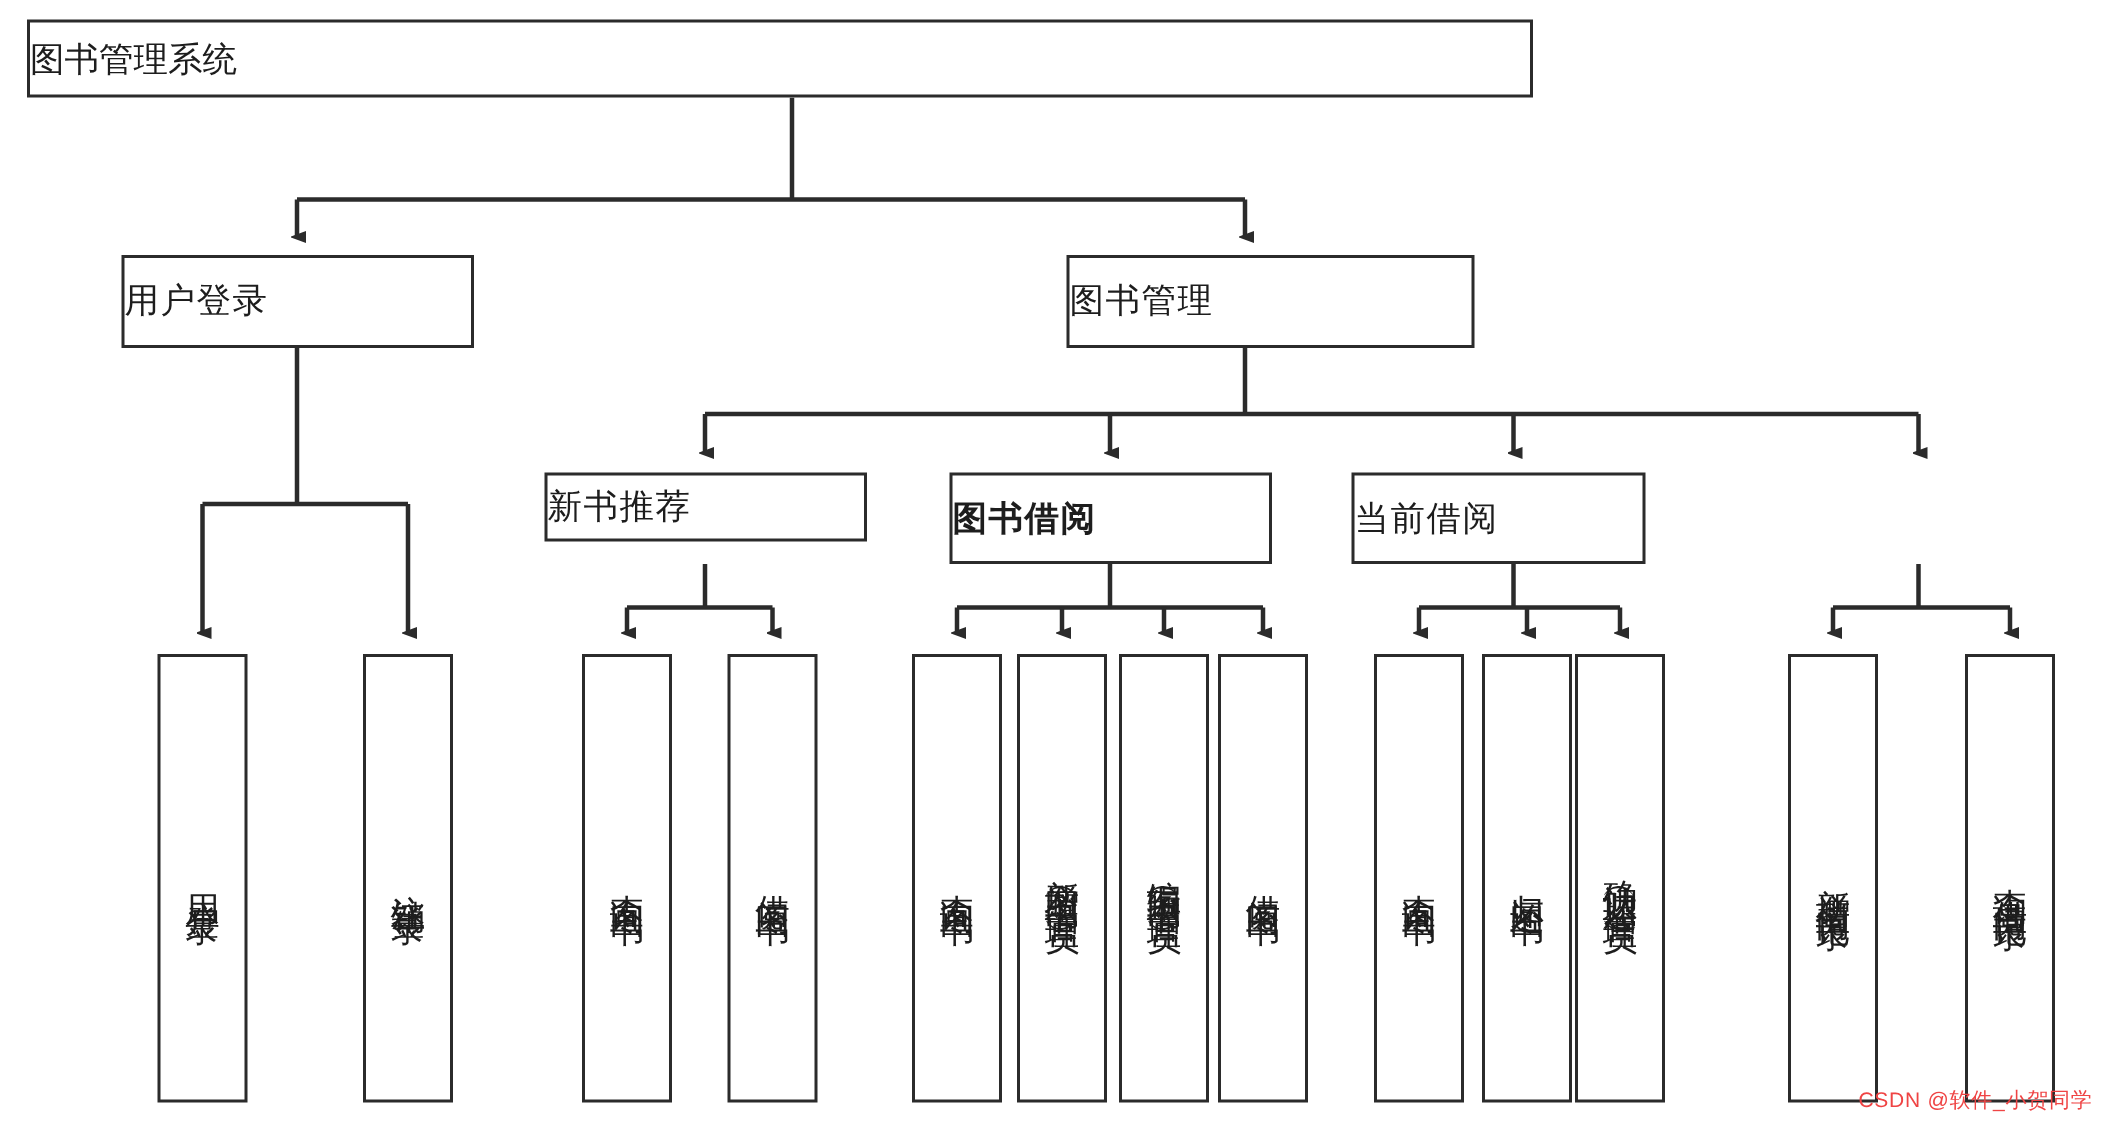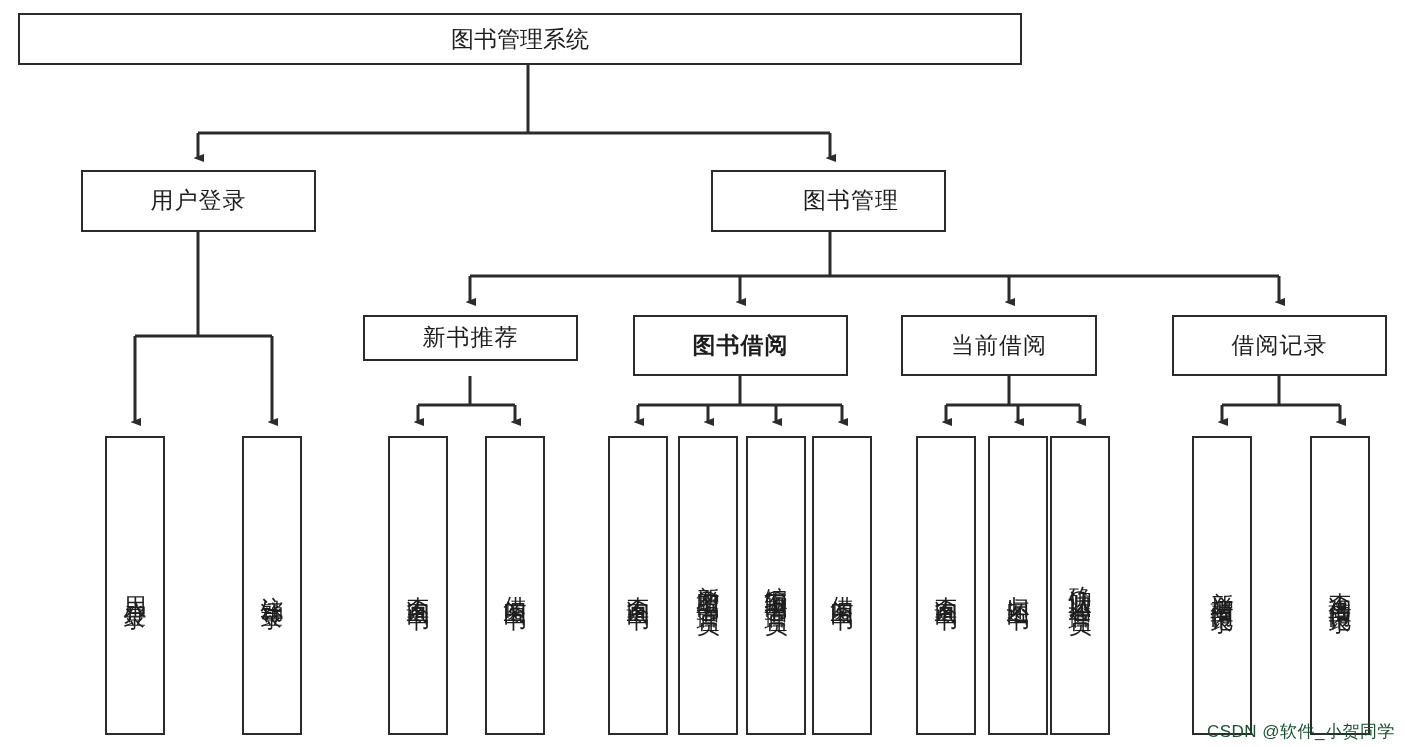--- a/index.html
+++ b/index.html
@@ -25,21 +25,20 @@
     height: 747px;
     pointer-events: none;
   }
   .node {
     position: absolute;
     box-sizing: border-box;
     background: #ffffff;
     border: 2px solid #2b2b2b;
     display: flex;
     align-items: center;
-    justify-content: center;
     color: #1d1d1d;
   }
   .node.horiz {
     font-size: 23px;
     letter-spacing: 1px;
     line-height: 1.2;
   }
   .node.root {
     font-size: 23px;
   }
@@ -56,22 +55,22 @@
   .node.leaf .vtext {
     writing-mode: vertical-rl;
     text-orientation: upright;
     display: block;
     white-space: nowrap;
   }
   .watermark {
     position: absolute;
     right: 10px;
     bottom: 4px;
-    font-size: 17px;
-    color: #14532d;
+    font-size: 14px;
+    color: #ef4444;
     white-space: nowrap;
     letter-spacing: 0.5px;
   }
 </style>
 </head>
 <body>
 
 <div id="canvas">
 
   <svg class="lines" viewBox="0 0 1405 747" xmlns="http://www.w3.org/2000/svg">
@@ -124,35 +123,32 @@
     </g>
   </svg>
 
   <div class="node root" id="node-root" style="left: 18px; top: 13px; width: 1004px; height: 52px;">
     <span>图书管理系统</span>
   </div>
 
   <div class="node horiz" id="node-l2-0" style="left: 81px; top: 170px; width: 235px; height: 62px;">
     <span>用户登录</span>
   </div>
-  <div class="node horiz" id="node-l2-1" style="left: 711px; top: 170px; width: 235px; height: 62px; padding-left: 45px;">
+  <div class="node horiz" id="node-l2-1" style="left: 711px; top: 170px; width: 272px; height: 62px;">
     <span>图书管理</span>
   </div>
 
   <div class="node horiz" id="node-l3-0" style="left: 363px; top: 315px; width: 215px; height: 46px;">
     <span>新书推荐</span>
   </div>
   <div class="node horiz" id="node-l3-1" style="left: 633px; top: 315px; width: 215px; height: 61px; font-weight: bold;">
     <span>图书借阅</span>
   </div>
   <div class="node horiz" id="node-l3-2" style="left: 901px; top: 315px; width: 196px; height: 61px;">
     <span>当前借阅</span>
-  </div>
-  <div class="node horiz" id="node-l3-3" style="left: 1172px; top: 315px; width: 215px; height: 61px;">
-    <span>借阅记录</span>
   </div>
 
   <div class="node leaf" id="node-leaf-0" style="left: 105px; top: 436px; width: 60px; height: 299px;">
     <span class="vtext">用户登录</span>
   </div>
   <div class="node leaf" id="node-leaf-1" style="left: 242px; top: 436px; width: 60px; height: 299px;">
     <span class="vtext">注销登录</span>
   </div>
   <div class="node leaf" id="node-leaf-2" style="left: 388px; top: 436px; width: 60px; height: 299px;">
     <span class="vtext">查询图书</span>

